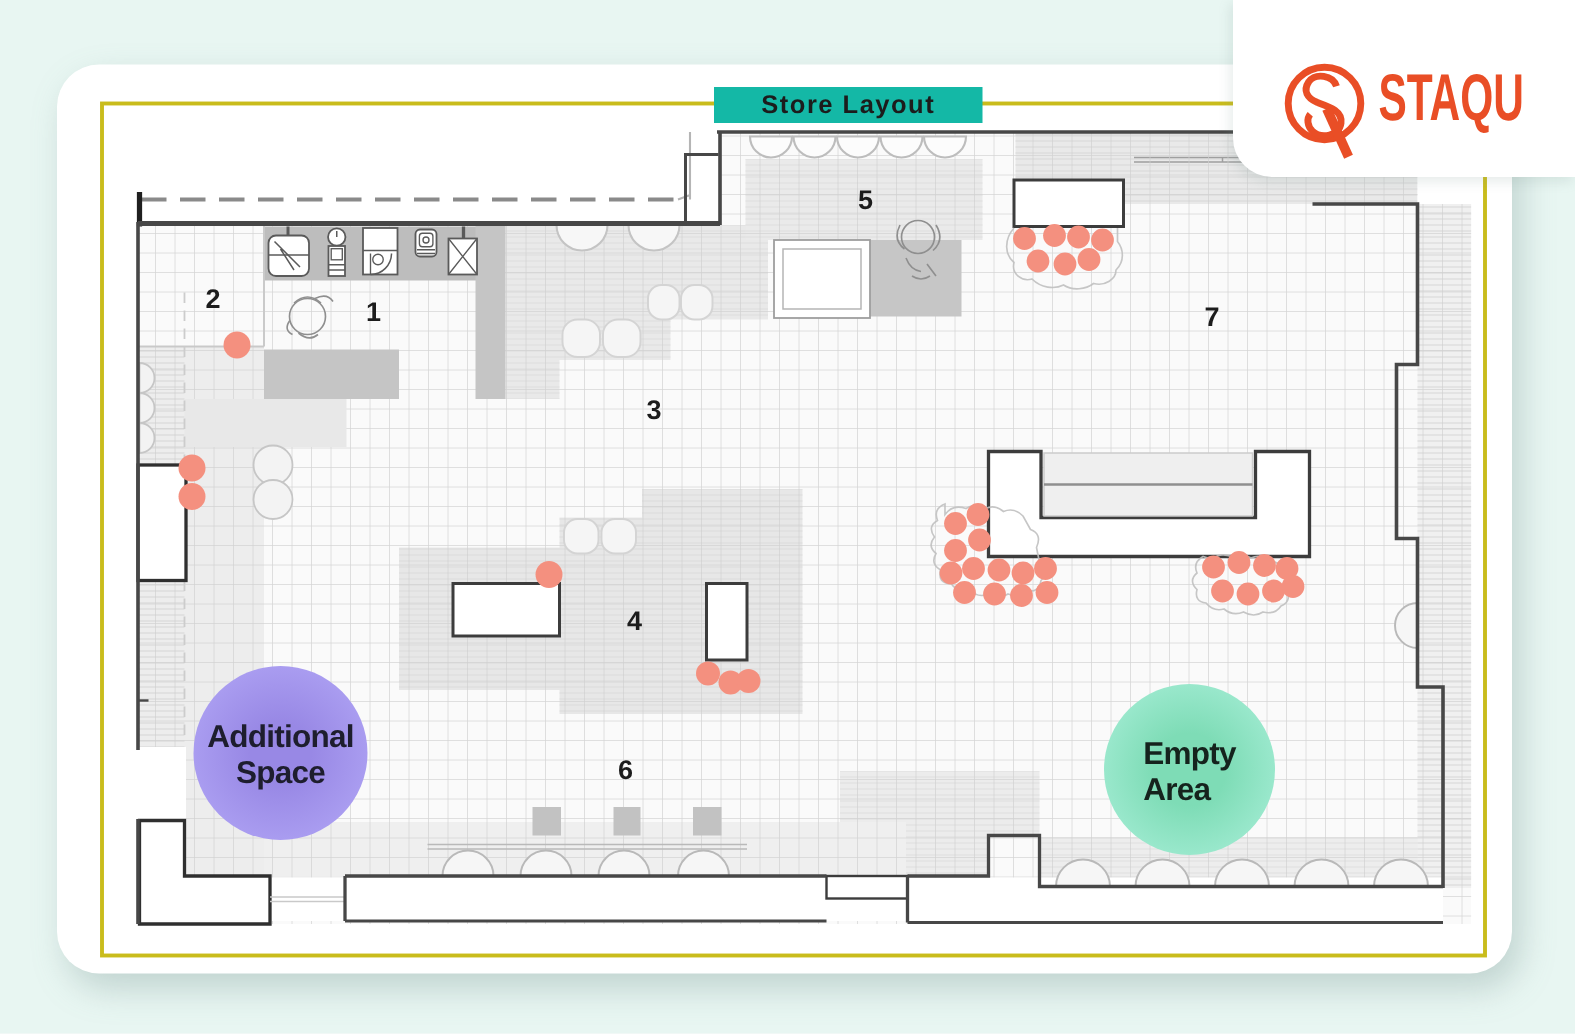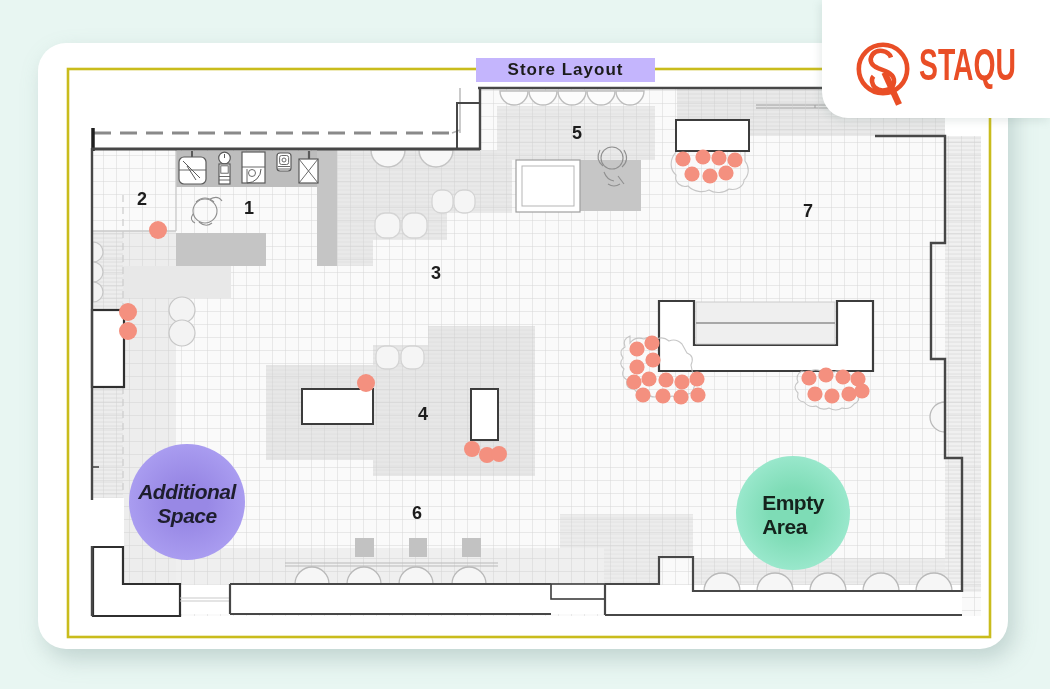--- a/index.html
+++ b/index.html
@@ -282,23 +282,23 @@
     <text x="436" y="279">3</text>
     <text x="423" y="420">4</text>
     <text x="577" y="139">5</text>
     <text x="417" y="519">6</text>
     <text x="808" y="217">7</text>
   </g>
 
   <rect x="68" y="69" width="922" height="568" fill="none" stroke="#c9bc1c" stroke-width="2.6"></rect>
 </svg>
 
-<div class="abs" style="left:476px;top:58px;width:179px;height:24px;background:#c4b5fd;display:flex;align-items:center;justify-content:center;font-weight:bold;font-size:17px;letter-spacing:1px;color:#1c1c1c;">Store Layout</div>
-
-<div class="abs" style="left:129px;top:444px;width:116px;height:116px;border-radius:50%;background:radial-gradient(circle at 50% 50%, #9888e5 25%, #a99cf0 70%);display:flex;align-items:center;justify-content:center;text-align:center;font-weight:bold;font-size:21px;letter-spacing:-0.5px;color:#1e1e2e;line-height:1.14;padding-top:3px;box-sizing:border-box;font-style:italic;">Additional<br>Space</div>
+<div class="abs" style="left:476px;top:58px;width:179px;height:24px;background:#14b8a6;display:flex;align-items:center;justify-content:center;font-weight:bold;font-size:17px;letter-spacing:1px;color:#1c1c1c;">Store Layout</div>
+
+<div class="abs" style="left:129px;top:444px;width:116px;height:116px;border-radius:50%;background:radial-gradient(circle at 50% 50%, #9888e5 25%, #a99cf0 70%);display:flex;align-items:center;justify-content:center;text-align:center;font-weight:bold;font-size:21px;letter-spacing:-0.5px;color:#1e1e2e;line-height:1.14;padding-top:3px;box-sizing:border-box;">Additional<br>Space</div>
 
 <div class="abs" style="left:736px;top:456px;width:114px;height:114px;border-radius:50%;background:radial-gradient(circle at 50% 50%, #7edcb6 30%, #9ce9ce 75%);display:flex;align-items:center;justify-content:center;font-weight:bold;font-size:21px;letter-spacing:-0.5px;color:#15231d;line-height:1.14;padding-top:3px;box-sizing:border-box;">Empty<br>Area</div>
 
 <div class="abs" style="left:822px;top:0;width:228px;height:118px;background:#ffffff;border-radius:0 0 0 26px;box-shadow:-2px 3px 8px rgba(120,150,145,0.18);"></div>
 
 <svg class="abs" style="left:822px;top:0;" width="228" height="118" viewBox="0 0 228 118">
 
   <circle cx="61" cy="69" r="24.2" fill="none" stroke="#e94e26" stroke-width="4.6"></circle>
 
   <path d="M69,57.5 C66.5,50 55,48.5 50.5,54.5 C46.5,60.5 49.5,65.5 56,68.2 C64.5,71.3 73,74 72,82 C71,90.5 59,93 53,87.5 C49.5,84 49,79 51.5,76.2" fill="none" stroke="#e94e26" stroke-width="4.6"></path>

